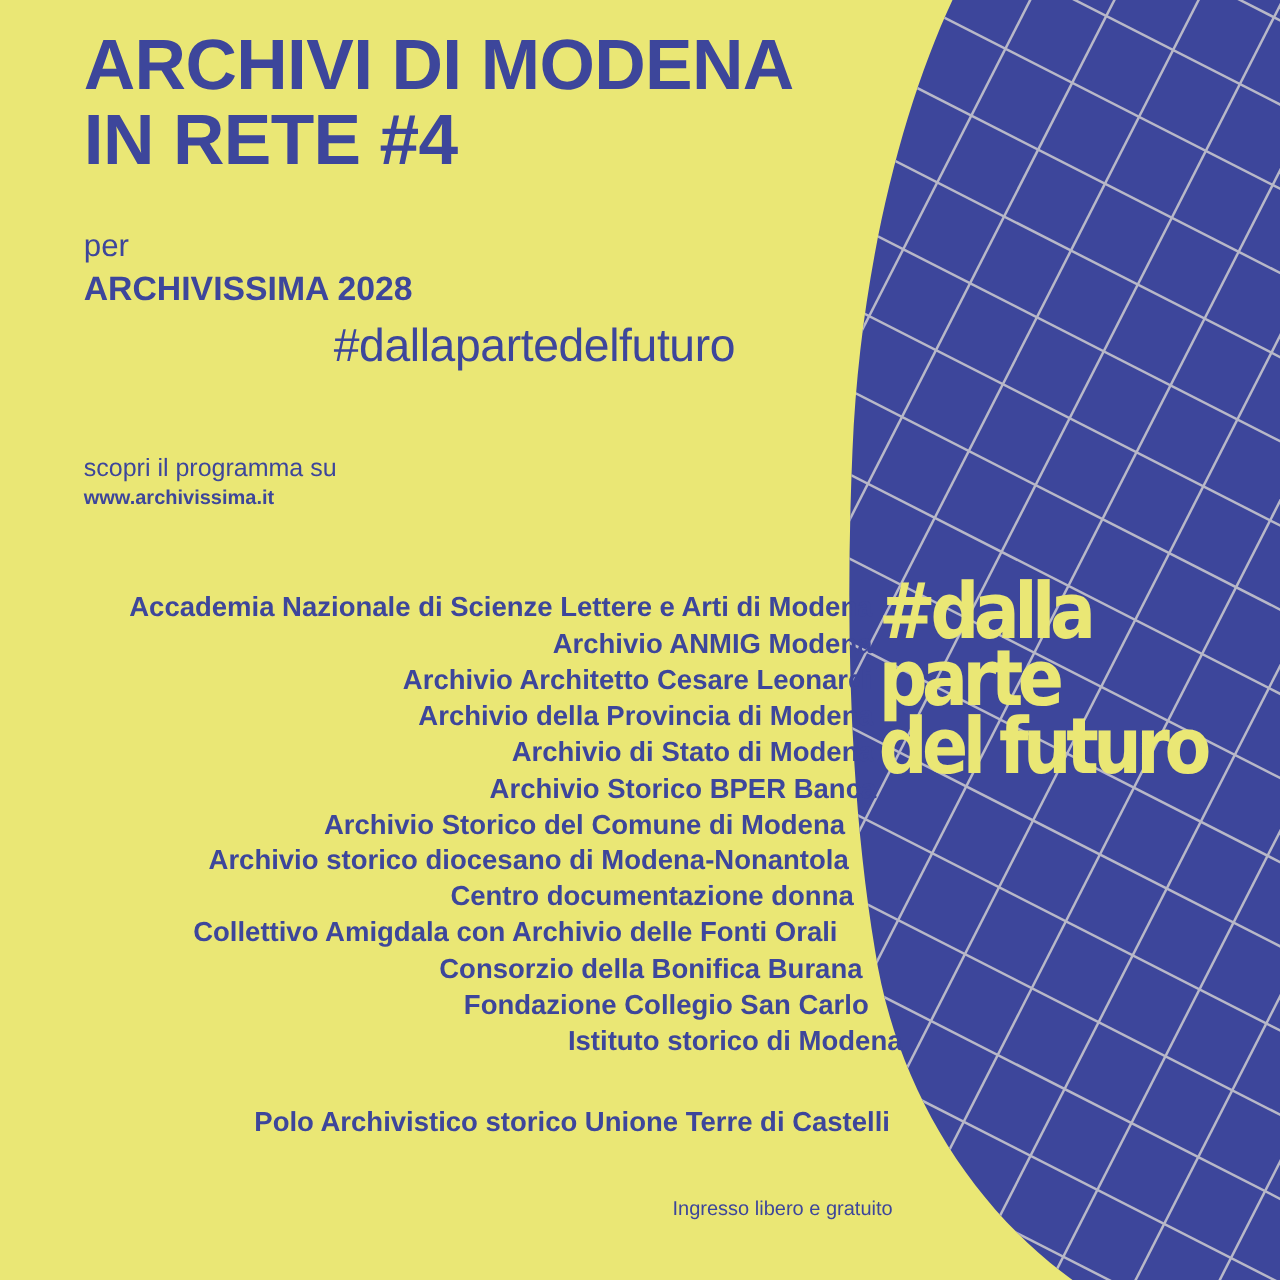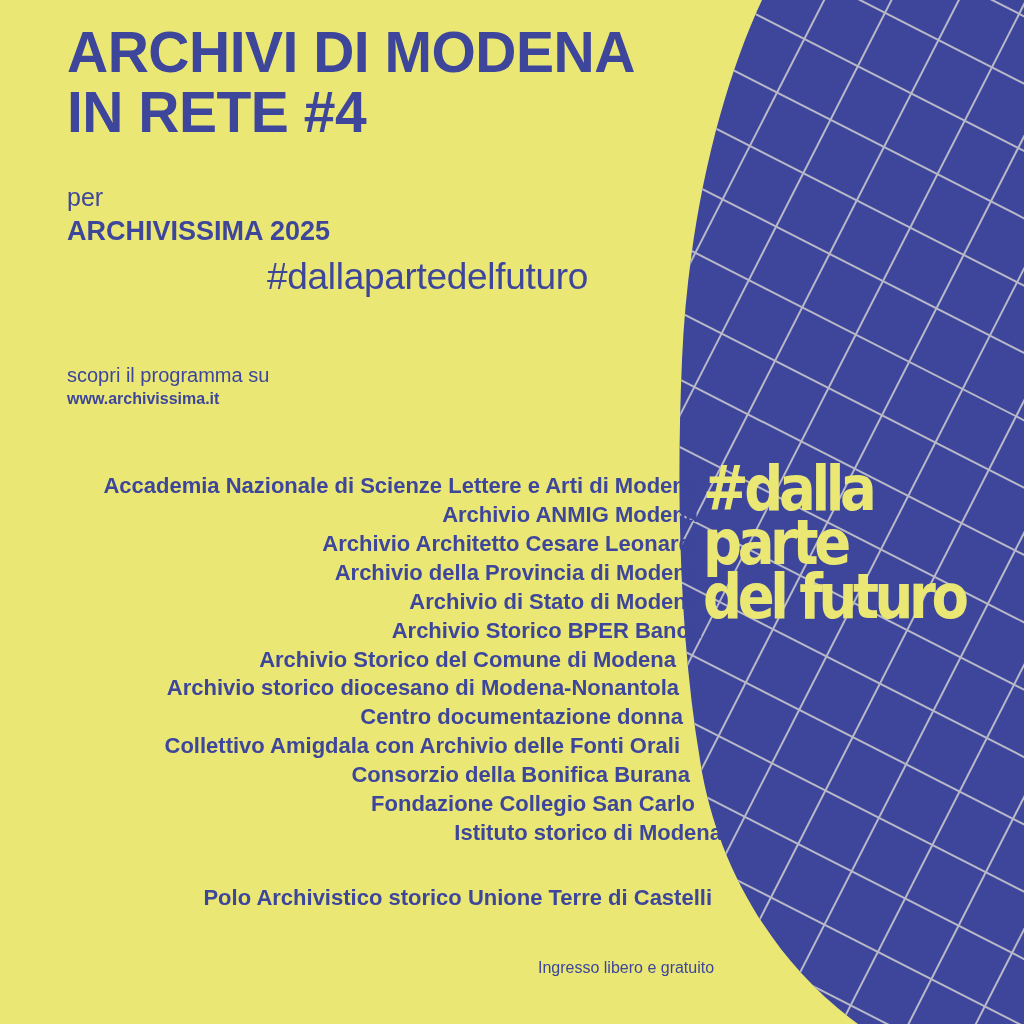--- a/index.html
+++ b/index.html
@@ -77,37 +77,37 @@
     </g>
   </g>
 </svg>
 
 <h1 class="title">
   <div>ARCHIVI DI MODENA</div>
   <div>IN RETE #4</div>
 </h1>
 
 <div class="per">per</div>
-<div class="arch">ARCHIVISSIMA 2025</div>
+<div class="arch">ARCHIVISSIMA 2028</div>
 <div class="hashtag">#dallapartedelfuturo</div>
 
 <div class="scopri">scopri il programma su</div>
 <div class="url">www.archivissima.it</div>
 
 <div class="list">
   <div class="list-item" style="right:326px; top:0px;">Accademia Nazionale di Scienze Lettere e Arti di Modena</div>
   <div class="list-item" style="right:326px; top:29px;">Archivio ANMIG Modena</div>
   <div class="list-item" style="right:326px; top:58px;">Archivio Architetto Cesare Leonardi</div>
   <div class="list-item" style="right:325px; top:87px;">Archivio della Provincia di Modena</div>
   <div class="list-item" style="right:325px; top:116px;">Archivio di Stato di Modena</div>
   <div class="list-item" style="right:323px; top:145px;">Archivio Storico BPER Banca</div>
   <div class="list-item" style="right:348px; top:174px;">Archivio Storico del Comune di Modena</div>
   <div class="list-item" style="right:345px; top:202px;">Archivio storico diocesano di Modena-Nonantola</div>
   <div class="list-item" style="right:341px; top:231px;">Centro documentazione donna</div>
-  <div class="list-item" style="right:344px; top:260px;">Collettivo Amigdala con Archivio delle Fonti Orali</div>
+  <div class="list-item" style="right:354px; top:260px;">Collettivo Amigdala con Archivio delle Fonti Orali</div>
   <div class="list-item" style="right:334px; top:289px;">Consorzio della Bonifica Burana</div>
   <div class="list-item" style="right:329px; top:318px;">Fondazione Collegio San Carlo</div>
   <div class="list-item" style="right:302px; top:347px;">Istituto storico di Modena</div>
   <div class="list-item" style="right:312px; top:376px;margin-top:36px;">Polo Archivistico storico Unione Terre di Castelli</div>
 </div>
 
 <div class="big-tag">
   <div>#dalla</div>
   <div>parte</div>
   <div>del futuro</div>

